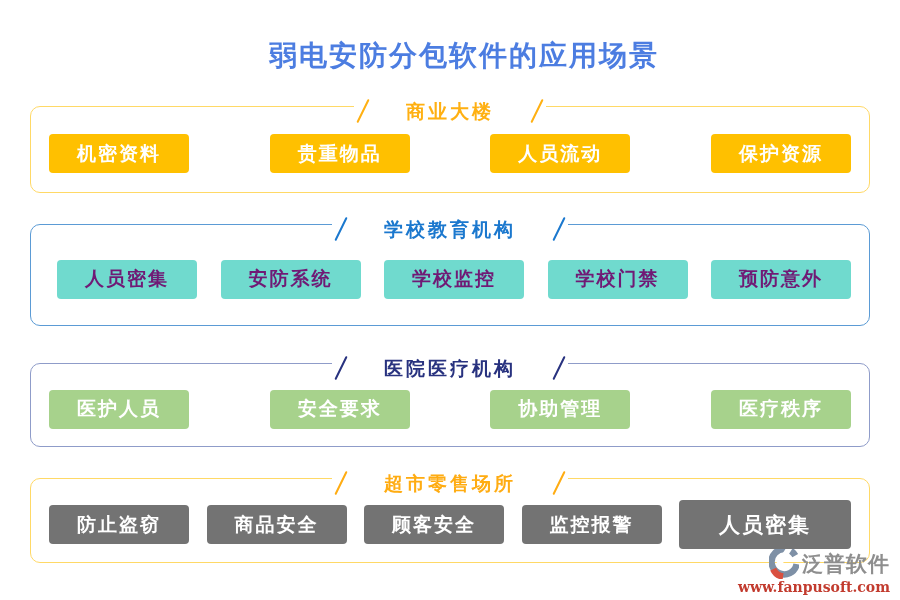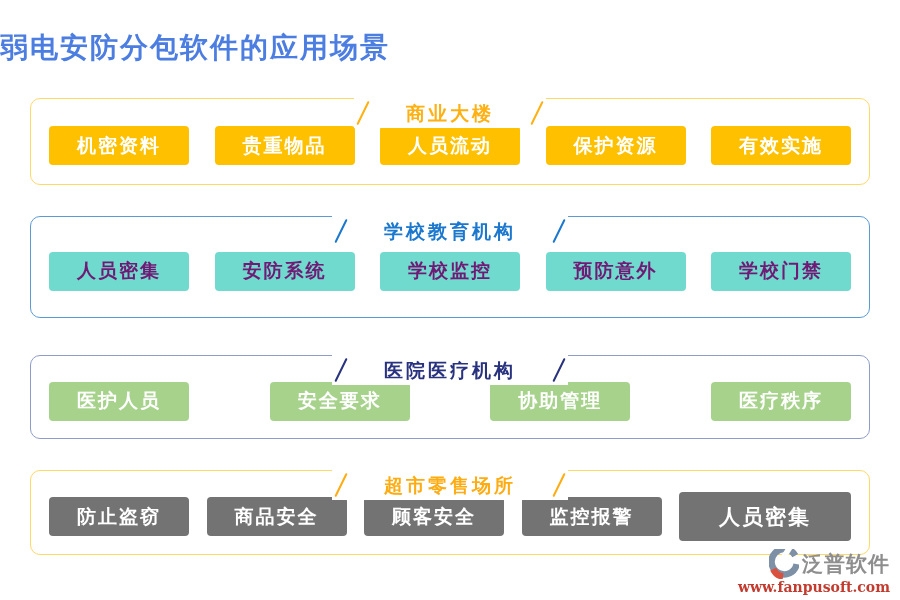--- a/index.html
+++ b/index.html
@@ -1,43 +1,45 @@
 <!DOCTYPE html>
 <html><head>
 <meta charset="utf-8">
 <style>
   * { margin: 0; padding: 0; box-sizing: border-box; }
   html, body { width: 900px; height: 600px; background: #ffffff; overflow: hidden; }
   body { font-family: "DejaVu Sans", "Liberation Sans", sans-serif; position: relative; }
 
   .page-title {
-    margin-top: 28px;
+    margin-top: 36px;
+    text-align: center;
     font-family: "DejaVu Serif", "Liberation Serif", serif;
     font-size: 28px;
     font-weight: 700;
     letter-spacing: 2px;
     color: #4C7DE1;
     line-height: 40px;
+    padding-left: 28px;
   }
 
   .sections { margin: 0 30px; width: 840px; }
 
   .scene {
     position: relative;
     border-radius: 10px;
     border: 1.5px solid;
   }
   .scene.s1 { margin-top: 30px; height: 87px;  border-color: #FFD966; }
-  .scene.s2 { margin-top: 31px; height: 102px; border-color: #5B9BD5; }
+  .scene.s2 { margin-top: 31px; height: 102px; border-color: #5B9BD5; padding-left: 8px; }
   .scene.s3 { margin-top: 37px; height: 84px;  border-color: #8F9CC9; }
   .scene.s4 { margin-top: 31px; height: 85px;  border-color: #FFD966; }
 
   .sec-header {
     position: absolute;
-    top: 14px; left: 50%;
+    top: 4px; left: 50%;
     transform: translate(-50%, -50%);
     background: #ffffff;
     display: flex;
     align-items: center;
     gap: 42px;
     padding: 0 8px;
     white-space: nowrap;
   }
   .sec-title {
     font-family: "DejaVu Serif", "Liberation Serif", serif;
@@ -120,36 +122,35 @@
     <div class="sec-header">
       <span class="slash"></span>
       <span class="sec-title">商业大楼</span>
       <span class="slash"></span>
     </div>
     <div class="btn-row">
       <div class="pill">机密资料</div>
       <div class="pill">贵重物品</div>
       <div class="pill">人员流动</div>
       <div class="pill">保护资源</div>
-      <div class="pill">有效实施</div>
     </div>
   </section>
 
   <section class="scene s2">
     <div class="sec-header">
       <span class="slash"></span>
       <span class="sec-title">学校教育机构</span>
       <span class="slash"></span>
     </div>
     <div class="btn-row">
       <div class="pill">人员密集</div>
       <div class="pill">安防系统</div>
       <div class="pill">学校监控</div>
+      <div class="pill">学校门禁</div>
       <div class="pill">预防意外</div>
-      <div class="pill">学校门禁</div>
     </div>
   </section>
 
   <section class="scene s3">
     <div class="sec-header">
       <span class="slash"></span>
       <span class="sec-title">医院医疗机构</span>
       <span class="slash"></span>
     </div>
     <div class="btn-row">

